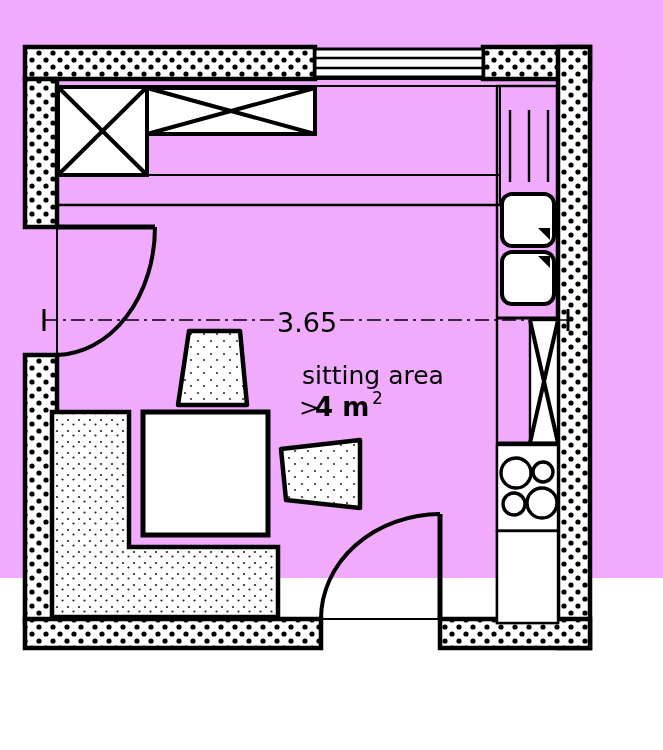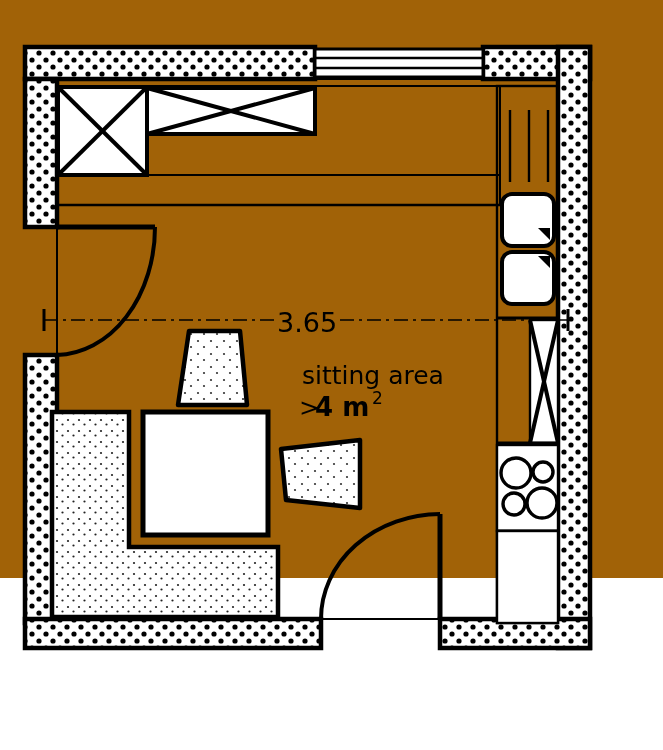--- a/index.html
+++ b/index.html
@@ -1,17 +1,17 @@
 <!DOCTYPE html>
 <html><head>
 <meta charset="utf-8">
 <style>
   html,body{margin:0;padding:0;background:#fff;}
   body{width:663px;height:750px;font-family:"Liberation Sans",sans-serif;overflow:hidden;}
-  #plan{position:relative;width:663px;height:578px;background:#a16207;}
+  #plan{position:relative;width:663px;height:578px;background:#f0abfc;}
   svg{display:block;}
   .caption{position:absolute;left:0;top:668px;width:663px;height:82px;}
   .lbl{font-family:"DejaVu Sans",sans-serif;}
 </style>
 </head>
 <body>
 
 <div id="plan">
 
 <svg width="663" height="750" viewBox="0 0 663 750">

